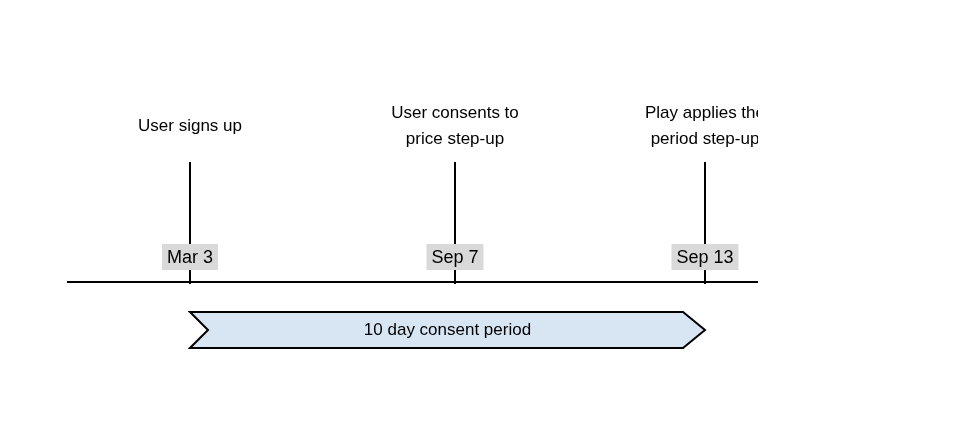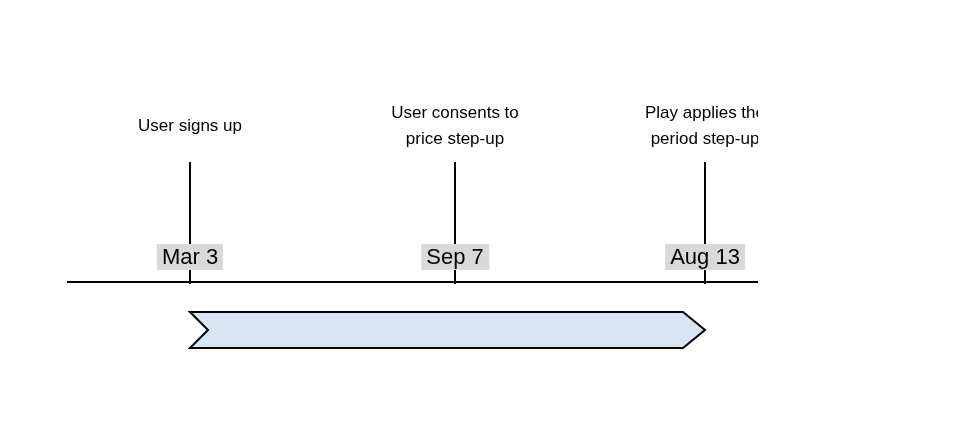--- a/index.html
+++ b/index.html
@@ -61,21 +61,21 @@
     height: 122px;
     background: var(--line);
   }
   .event .date {
     position: absolute;
     top: 244px;
     left: 0;
     transform: translateX(-50%);
     background: var(--date-bg);
     padding: 0 5px;
-    font-size: 22px;
+    font-size: 18px;
     line-height: 26px;
     white-space: nowrap;
   }
   .banner-svg {
     position: absolute;
     left: 188px;
     top: 310px;
     display: block;
   }
   .banner-svg polygon {
@@ -113,20 +113,21 @@
     <div class="title">User consents to
 price step-up</div>
     <div class="tick"></div>
     <div class="date">Sep 7</div>
   </div>
 
   <div class="event ev2">
     <div class="title">Play applies the
 period step-up</div>
     <div class="tick"></div>
-    <div class="date">Aug 13</div>
+    <div class="date">Sep 13</div>
   </div>
 
   <svg class="banner-svg" width="519" height="40" viewBox="0 0 519 40" aria-hidden="true">
     <polygon points="2,2 495,2 517,20 495,38 2,38 20,20"></polygon>
   </svg>
+  <div class="banner-label">10 day consent period</div>
 
 </div>
 
 </body></html>

